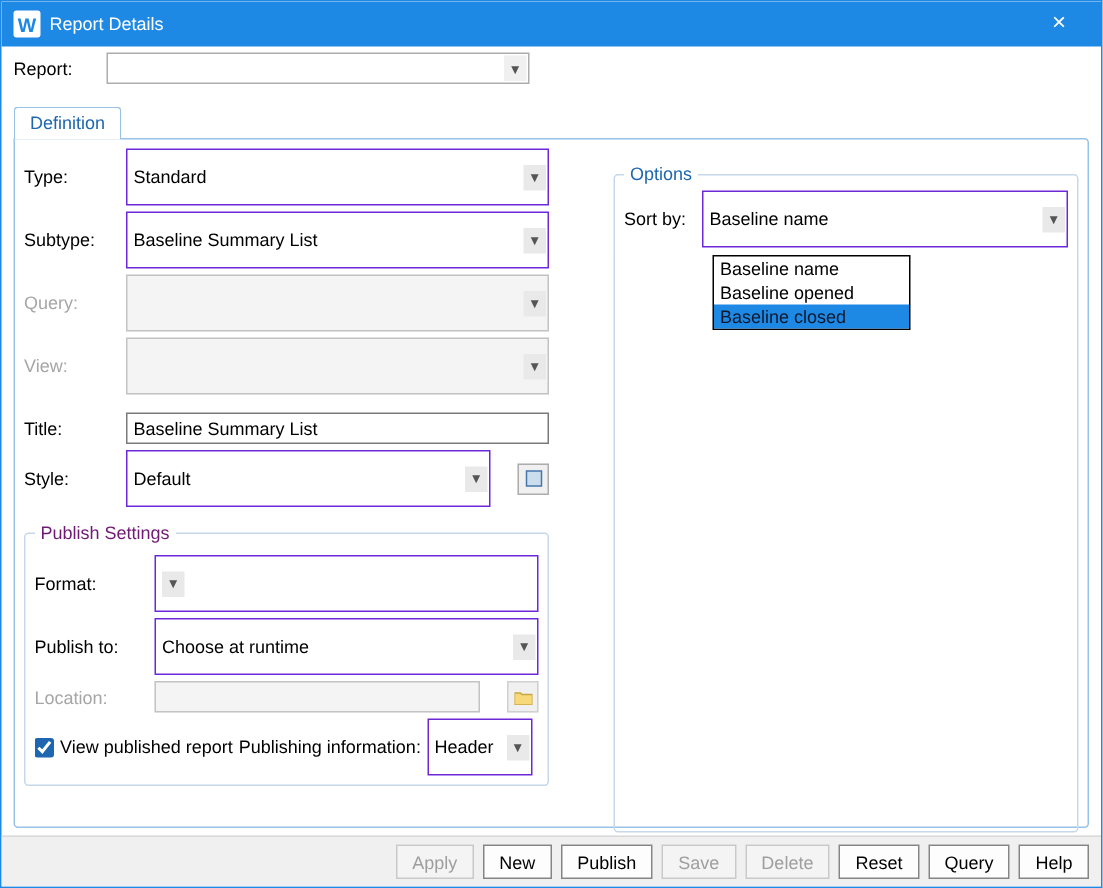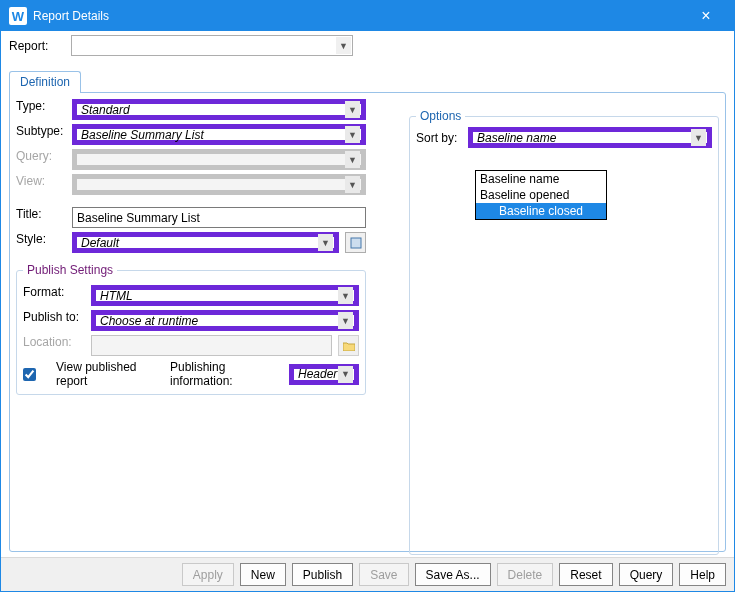--- a/index.html
+++ b/index.html
@@ -14,44 +14,44 @@
 .combo { height: 21px; border: 1px solid #adadad; background: #fff; display: flex; align-items: center; padding: 0 1px 0 4px; position: relative; }
 .combo.wide { flex: 1; max-width: 282px; }
 .combo .val { flex: 1; white-space: nowrap; overflow: hidden; }
 .combo .arrow { width: 15px; height: 17px; background: #f0f0f0; display: flex; align-items: center; justify-content: center; font-size: 9px; color: #555; border-left: 0; }
 .tabstrip { display: flex; margin-top: 14px; }
 .tab { border: 1px solid #99c2e8; border-bottom: none; background: #fff; padding: 3px 10px 4px; color: #1e66b0; border-radius: 3px 3px 0 0; position: relative; top: 1px; }
 .tab.active { background: #fff; z-index: 2; }
 .tabbody { border: 1px solid #99c2e8; border-radius: 0 3px 3px 3px; padding: 6px 6px; height: 460px; background: #fff; display: flex; gap: 6px; }
 .leftcol { width: 350px; }
 .rightcol { flex: 1; position: relative; }
-.frow { display: flex; align-items: flex-start; gap: 4px; margin-bottom: 4px; }
+.frow { display: flex; align-items: center; gap: 16px; margin-bottom: 4px; }
 .frow label { width: 52px; }
 .frow label.disabled { color: #a6a6a6; }
-.combo2 { flex: 1; height: 21px; border: 5px solid #6d28d9; background: #fff; display: flex; align-items: center; padding: 0 1px 0 4px; font-style: italic; }
+.combo2 { flex: 1; height: 38px; border: 1px solid #6d28d9; background: #fff; display: flex; align-items: center; padding: 0 1px 0 4px; }
 .combo2 .val { flex: 1; }
 .combo2 .arrow { width: 15px; height: 17px; background: #e9e9e9; display: flex; align-items: center; justify-content: center; font-size: 9px; color: #555; }
 .combo2.disabled { background: #f4f4f4; color: #888; border-color: #c3c3c3; }
 .textin { flex: 1; height: 21px; border: 1px solid #7a7a7a; background: #fff; padding: 0 4px; display: flex; align-items: center; }
 .textin.disabled { background: #f4f4f4; border-color: #c3c3c3; }
 .iconbtn { width: 21px; height: 21px; border: 1px solid #adadad; background: #f0f0f0; display: flex; align-items: center; justify-content: center; margin-left: 2px; cursor: pointer; }
 .iconbtn.disabled { color: #aaa; border-color: #d0d0d0; }
 fieldset { border: 1px solid #c6d8ea; border-radius: 3px; padding: 8px 6px 6px; margin-top: 10px; }
 fieldset legend { color: #701a75; padding: 0 4px; font-size: 12px; }
-.chkrow { display: flex; align-items: center; gap: 20px; margin-top: 4px; }
+.chkrow { display: flex; align-items: center; gap: 4px; margin-top: 4px; }
 .chkrow input[type=checkbox] { width: 13px; height: 13px; accent-color: #1e66b0; }
 
 .opts { border: 1px solid #c6d8ea; border-radius: 3px; padding: 4px 6px 6px; }
 .opts legend { color: #1e66b0; padding: 0 4px; }
 .sortrow { display: flex; align-items: center; gap: 4px; position: relative; }
 .sortrow label { width: 48px; }
 .sortcombo { width: 132px; }
 .dropdown { position: absolute; top: 47px; left: 65px; width: 132px; border: 1px solid #000; background: #fff; z-index: 5; }
 .dropdown .opt { padding: 1px 4px; }
-.dropdown .opt.hl { background: #1e88e5; color: #ffffff; text-align: center; }
+.dropdown .opt.hl { background: #1e88e5; color: #0f172a; }
 
 .buttonbar { height: 34px; border-top: 1px solid #d9d9d9; display: flex; align-items: center; justify-content: flex-end; gap: 6px; padding: 0 8px; background: #f0f0f0; }
 .btn { height: 23px; padding: 0 10px; border: 1px solid #858585; background: #fdfdfd; cursor: pointer; }
 .btn.disabled { color: #9e9e9e; border-color: #c9c9c9; background: #f4f4f4; cursor: default; }
 </style>
 </head>
 <body>
 
 <div class="titlebar">
   <div class="icon">W</div>
@@ -120,21 +120,20 @@
               <rect x="1" y="1" width="10" height="10" fill="#cde" stroke="#47a"></rect>
             </svg>
         </div>
       </div>
 
       <fieldset>
         <legend>Publish Settings</legend>
         <div class="frow">
           <label style="width:64px">Format:</label>
           <div class="combo2">
-            <span class="val">HTML</span>
             <span class="arrow">▼</span>
           </div>
         </div>
         <div class="frow">
           <label style="width:64px">Publish to:</label>
           <div class="combo2">
             <span class="val">Choose at runtime</span>
             <span class="arrow">▼</span>
           </div>
         </div>
@@ -179,18 +178,17 @@
       </fieldset>
     </div>
   </div>
 </div>
 
 <div class="buttonbar">
   <button class="btn disabled">Apply</button>
   <button class="btn">New</button>
   <button class="btn">Publish</button>
   <button class="btn disabled">Save</button>
-  <button class="btn">Save As...</button>
   <button class="btn disabled">Delete</button>
   <button class="btn">Reset</button>
   <button class="btn">Query</button>
   <button class="btn">Help</button>
 </div>
 
 </body></html>

